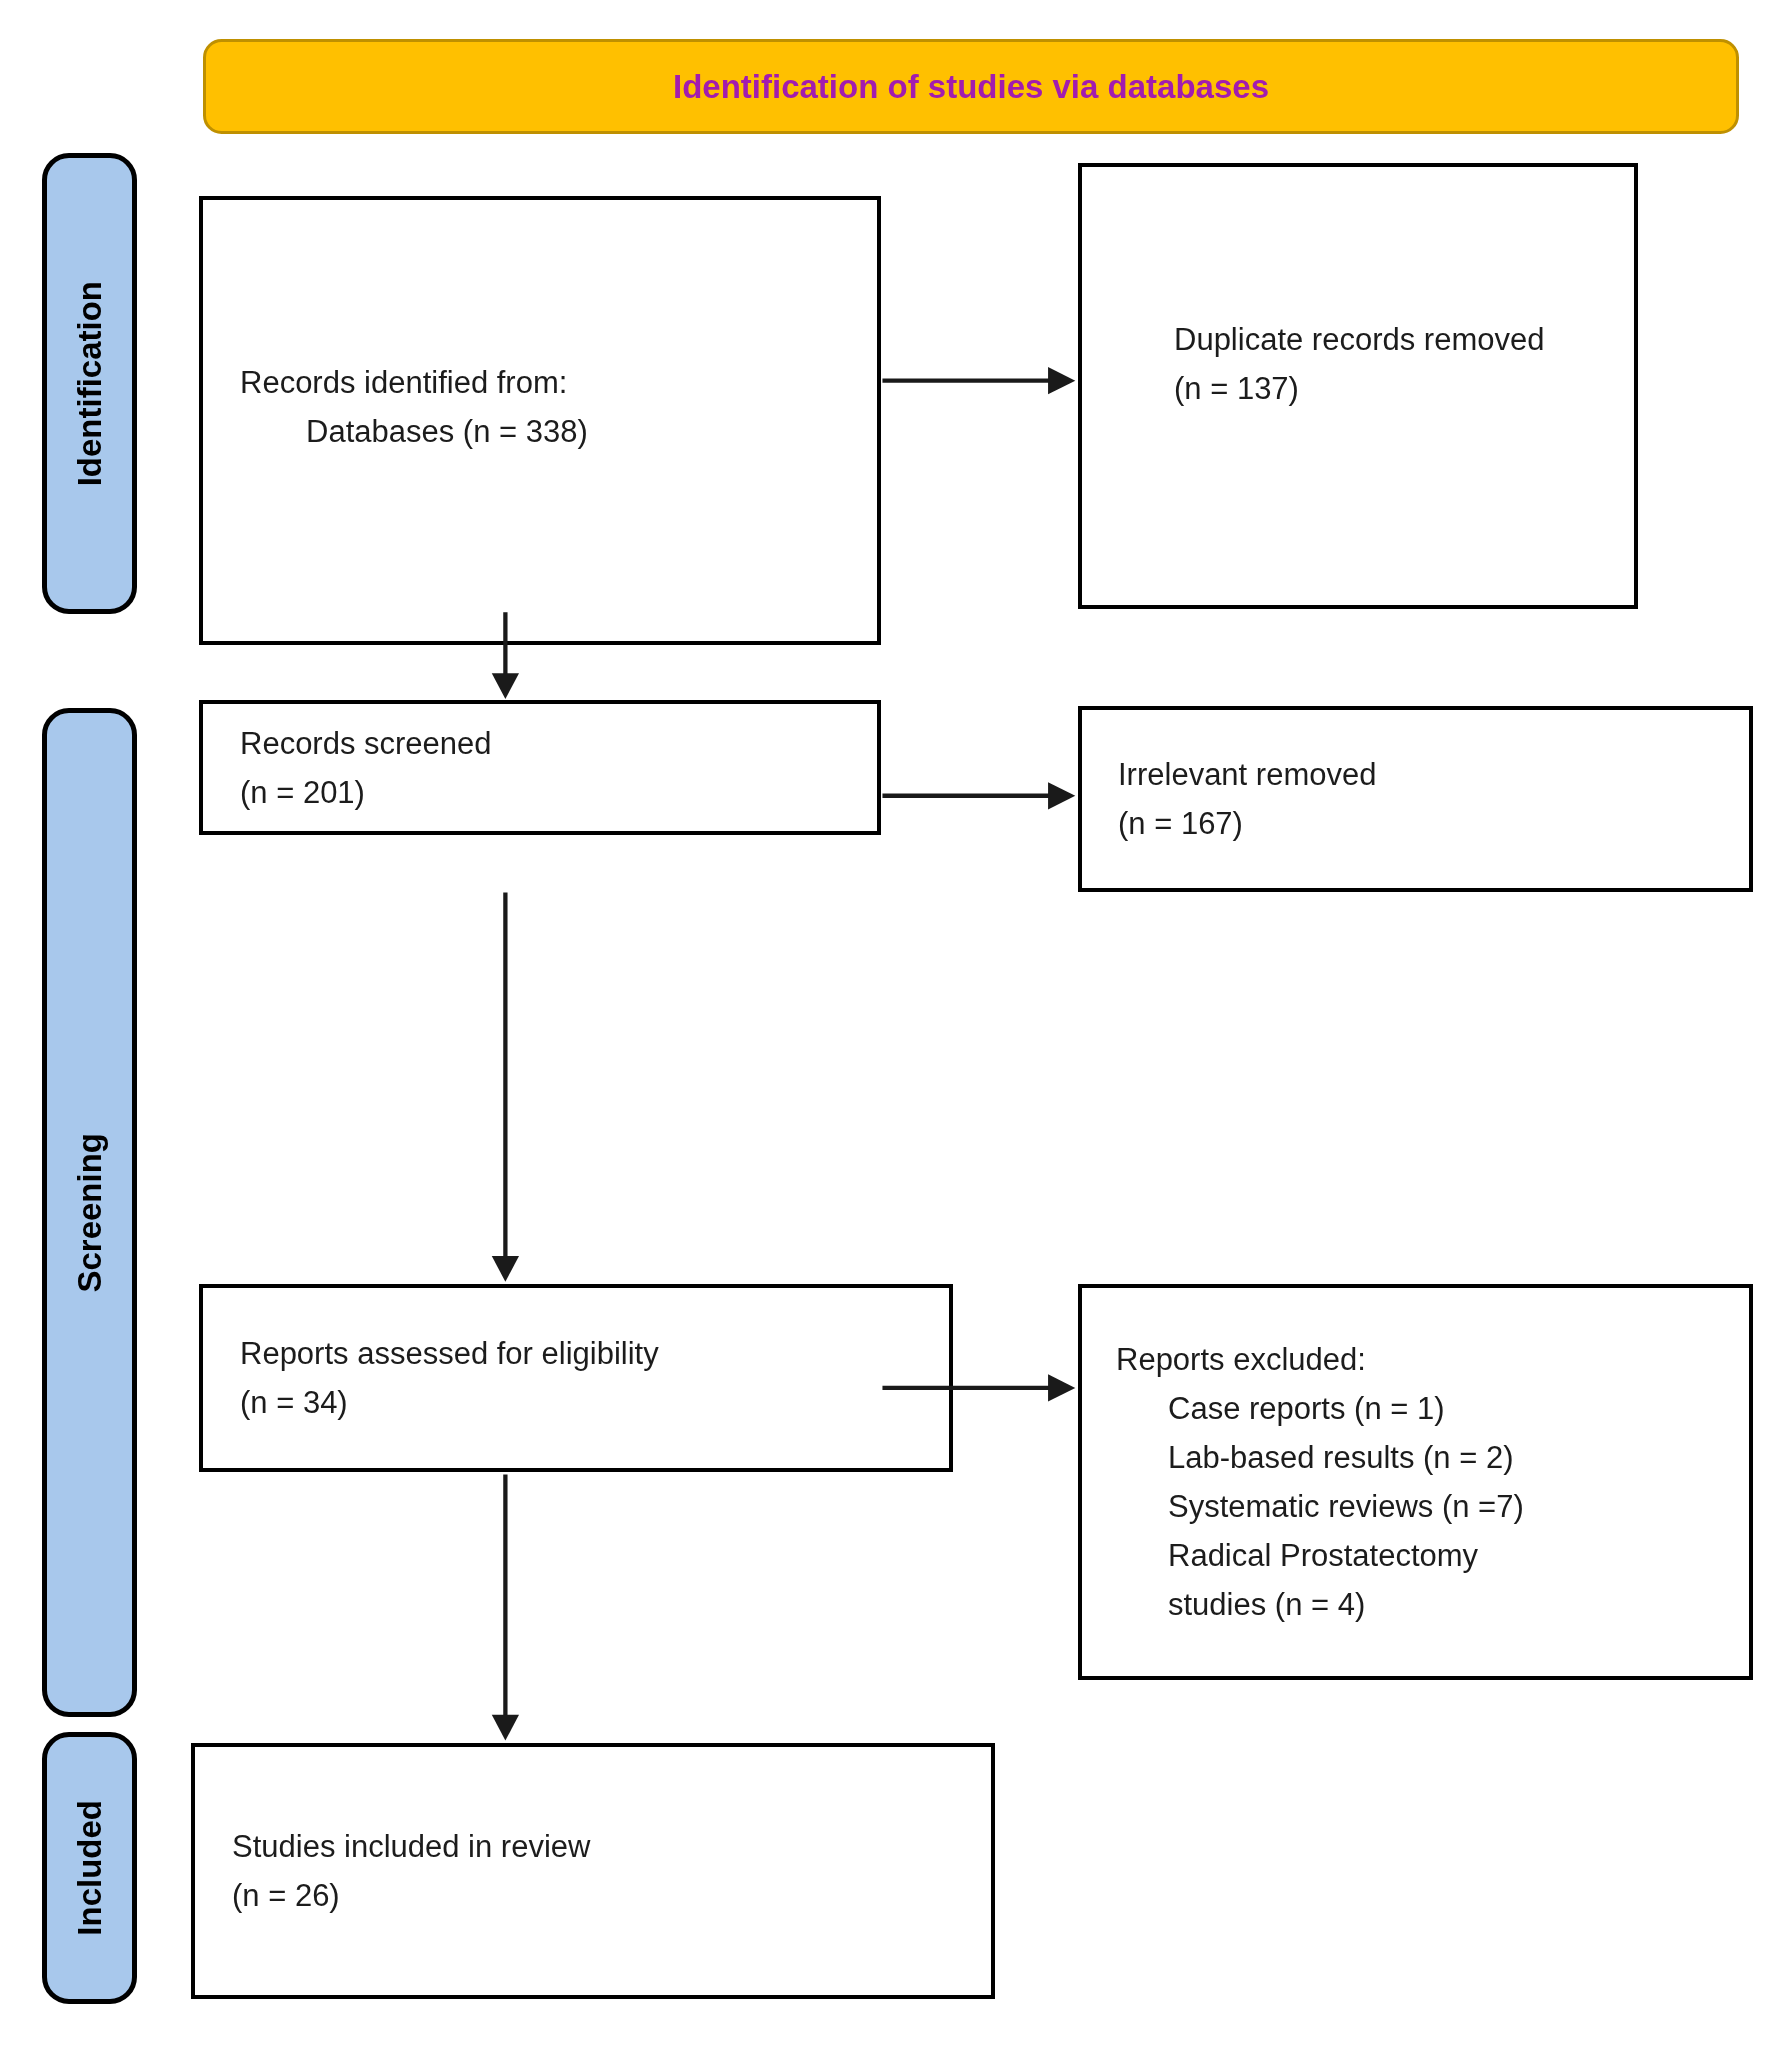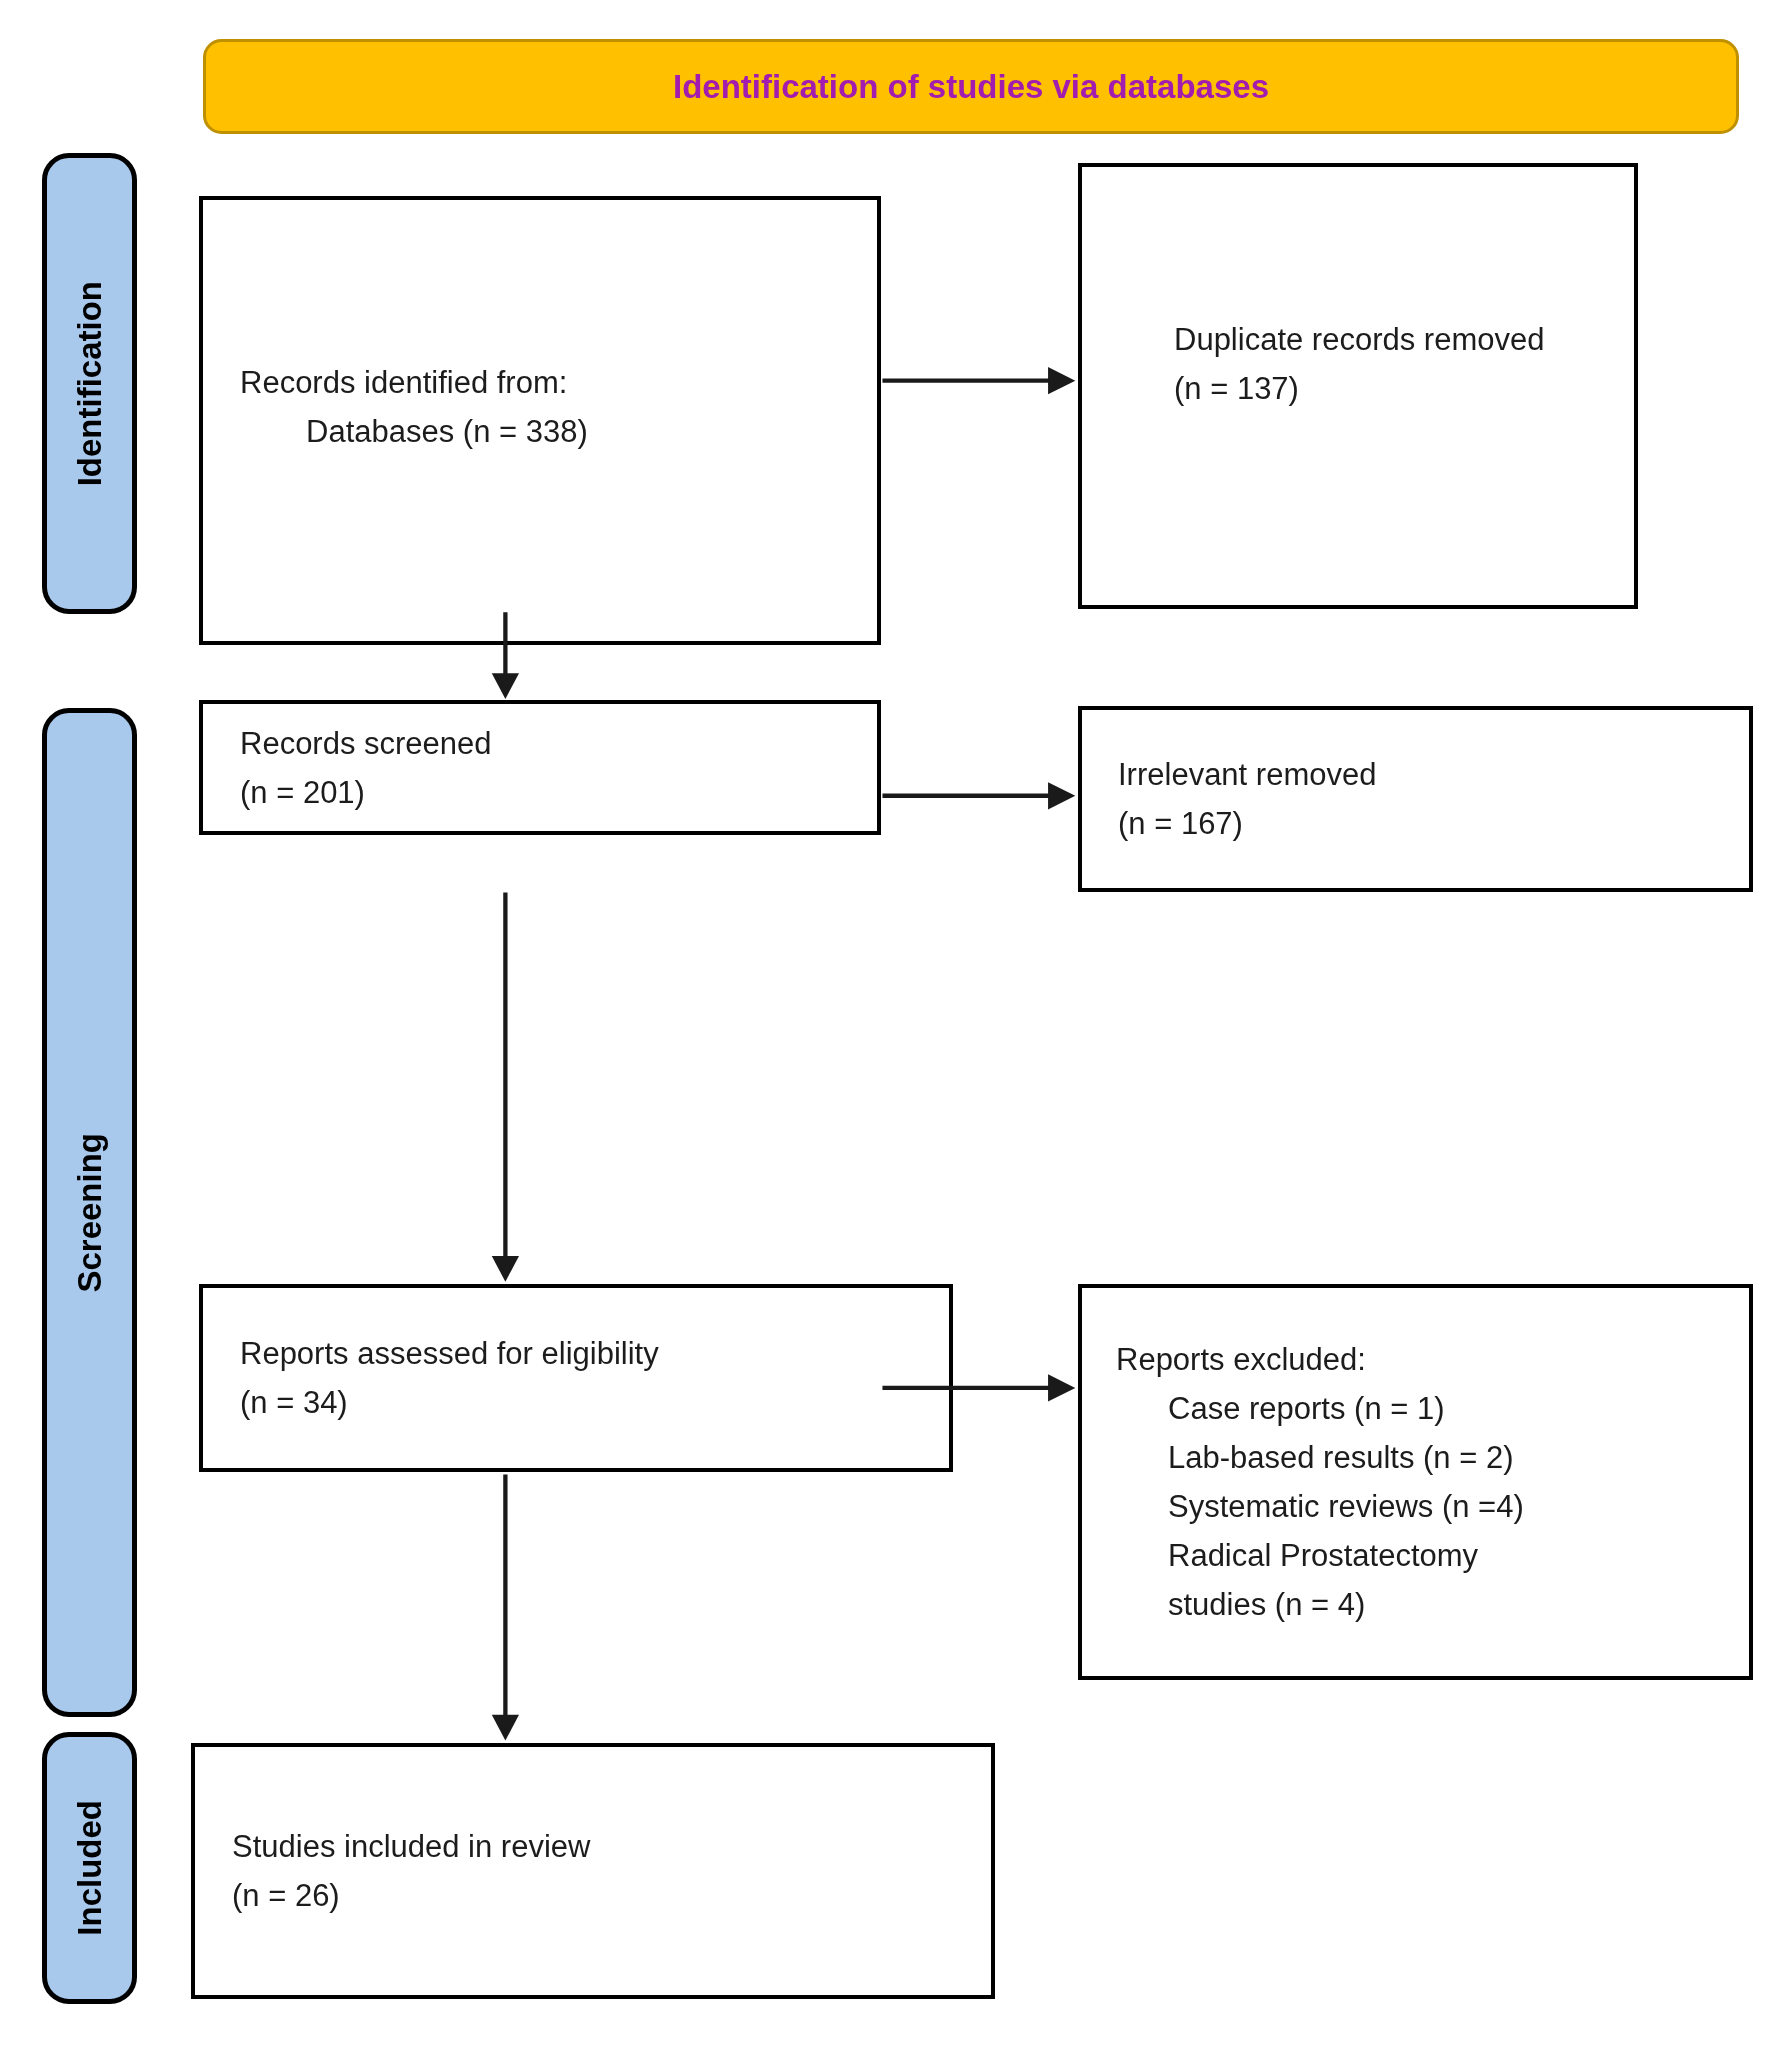--- a/index.html
+++ b/index.html
@@ -123,21 +123,21 @@
 
   <div class="box" id="box-reports-assessed">
     <div class="line line1">Reports assessed for eligibility</div>
     <div class="line line2">(n = 34)</div>
   </div>
 
   <div class="box" id="box-reports-excluded">
     <div class="line">Reports excluded:</div>
     <div class="excl-item">Case reports (n = 1)</div>
     <div class="excl-item">Lab-based results (n = 2)</div>
-    <div class="excl-item">Systematic reviews (n =4)</div>
+    <div class="excl-item">Systematic reviews (n =7)</div>
     <div class="excl-item">Radical Prostatectomy
 studies (n = 4)</div>
   </div>
 
   <div class="box" id="box-studies-included">
     <div class="line line1">Studies included in review</div>
     <div class="line line2">(n = 26)</div>
   </div>
 
   <svg id="arrows" viewBox="0 0 2497 2854" xmlns="http://www.w3.org/2000/svg">

